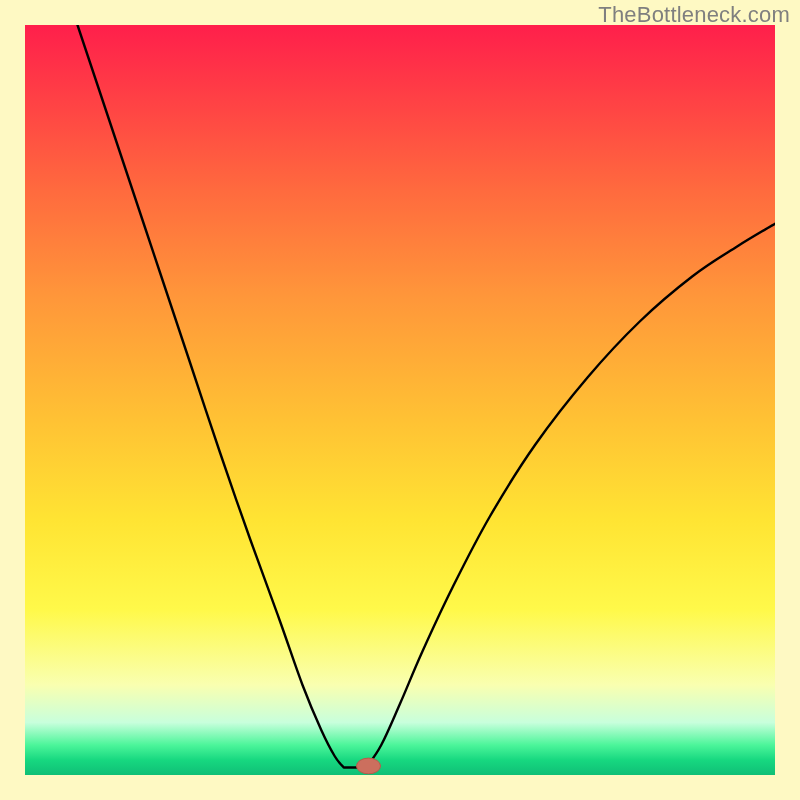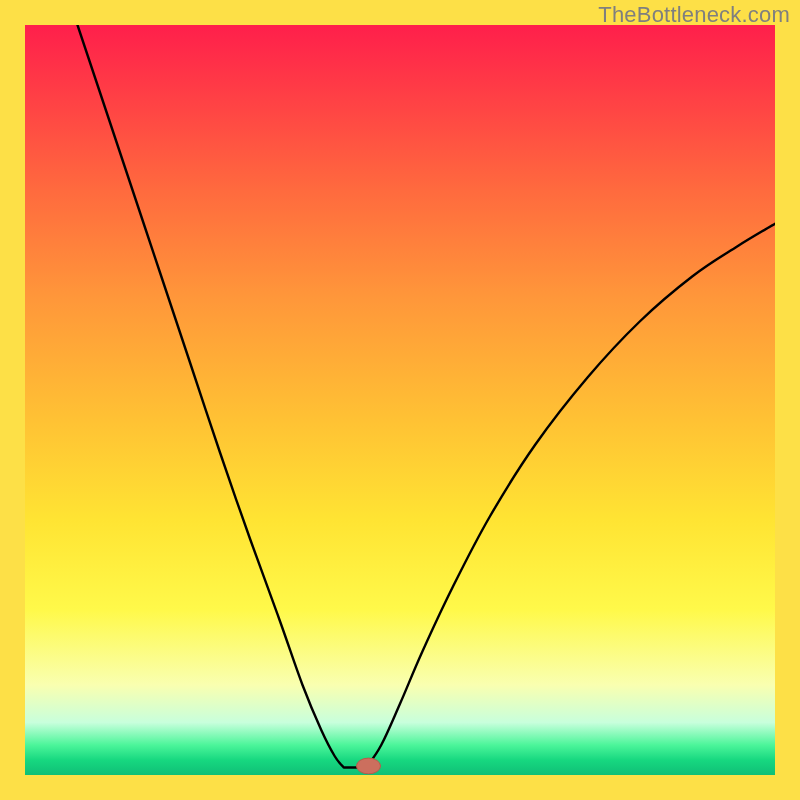--- a/index.html
+++ b/index.html
@@ -10,21 +10,21 @@
     background: #000;
     font-family: Arial, Helvetica, sans-serif;
     overflow: hidden;
   }
   .frame {
     position: absolute;
     left: 0;
     top: 0;
     width: 800px;
     height: 800px;
-    background: #fde047;
+    background: #fef9c3;
   }
   .plot {
     position: absolute;
     left: 25px;
     top: 25px;
     width: 750px;
     height: 750px;
     
     background: linear-gradient(to bottom,
       #ff1f4b 0%,

